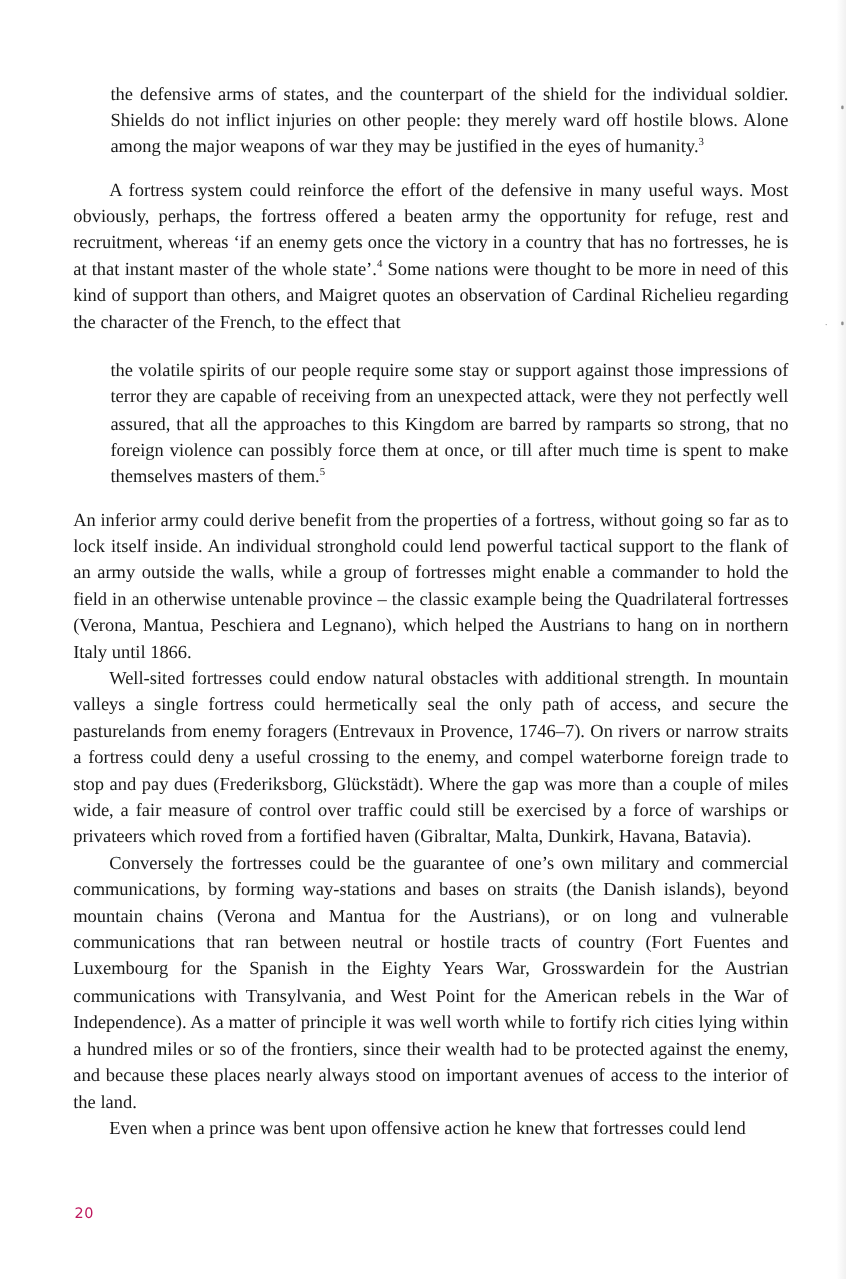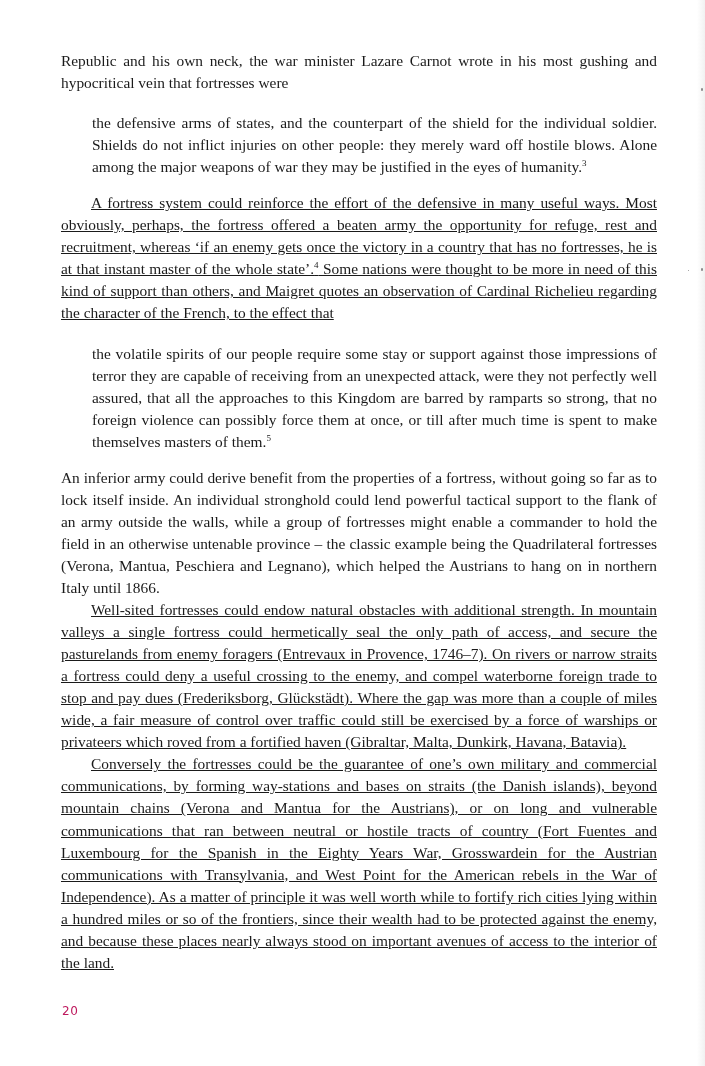--- a/index.html
+++ b/index.html
@@ -2,53 +2,53 @@
 <html><head>
 <meta charset="utf-8">
 <style>
   html, body { margin: 0; padding: 0; }
   body {
     width: 705px; height: 1066px; background: #ffffff; position: relative; overflow: hidden;
     font-family: "Liberation Serif", "DejaVu Serif", serif; color: #1a1a1a;
   }
   .page { position: absolute; left: 61px; top: 50px; width: 596px; }
   .para { margin: 0; font-size: 15.4px; line-height: 22.05px; text-align: justify; }
-  .para.indent { text-indent: 30px; text-decoration: underline; }
+  .para.indent { text-indent: 30px; }
   .quote { margin: 4px 0 0 31px; font-size: 15.4px; line-height: 22.05px; text-align: justify; }
   .gap { height: 14px; }
   sup { font-size: 9px; line-height: 0; vertical-align: super; }
   .page-number {
     position: absolute; left: 62px; top: 1004px; font-family: "DejaVu Sans", sans-serif;
     font-size: 12px; color: #be185d; letter-spacing: 0.5px;
   }
   .edge-shadow {
     position: absolute; right: 0; top: 0; width: 8px; height: 1066px;
     background: linear-gradient(to right, #ffffff, #f1f1f1);
   }
   .edge-mark { position: absolute; width: 2px; height: 3px; background: #8c8c8c; border-radius: 1px; }
 </style>
 </head>
 <body>
 
 <div class="page">
-  <p class="para">Republic and his own neck, the war minister Lazare Carnot wrote in his most gushing and hypocritical vein that fortresses were</p>
   <div class="gap"></div>
 
   <p class="quote"><span>the defensive arms of states, and the counterpart of the shield for the individual soldier. Shields do not inflict injuries on other people: they merely ward off hostile blows. Alone among the major weapons of war they may be justified in the eyes of humanity.</span><sup>3</sup></p>
   <div class="gap"></div>
 
   <p class="para indent"><span>A fortress system could reinforce the effort of the defensive in many useful ways. Most obviously, perhaps, the fortress offered a beaten army the opportunity for refuge, rest and recruitment, whereas ‘if an enemy gets once the victory in a country that has no fortresses, he is at that instant master of the whole state’.</span><sup>4</sup><span> Some nations were thought to be more in need of this kind of support than others, and Maigret quotes an observation of Cardinal Richelieu regarding the character of the French, to the effect that</span></p>
   <div class="gap"></div>
 
   <p class="quote"><span>the volatile spirits of our people require some stay or support against those impressions of terror they are capable of receiving from an unexpected attack, were they not perfectly well assured, that all the approaches to this Kingdom are barred by ramparts so strong, that no foreign violence can possibly force them at once, or till after much time is spent to make themselves masters of them.</span><sup>5</sup></p>
   <div class="gap"></div>
 
   <p class="para">An inferior army could derive benefit from the properties of a fortress, without going so far as to lock itself inside. An individual stronghold could lend powerful tactical support to the flank of an army outside the walls, while a group of fortresses might enable a commander to hold the field in an otherwise untenable province – the classic example being the Quadrilateral fortresses (Verona, Mantua, Peschiera and Legnano), which helped the Austrians to hang on in northern Italy until 1866.</p>
   <p class="para indent">Well-sited fortresses could endow natural obstacles with additional strength. In mountain valleys a single fortress could hermetically seal the only path of access, and secure the pasturelands from enemy foragers (Entrevaux in Provence, 1746–7). On rivers or narrow straits a fortress could deny a useful crossing to the enemy, and compel waterborne foreign trade to stop and pay dues (Frederiksborg, Glückstädt). Where the gap was more than a couple of miles wide, a fair measure of control over traffic could still be exercised by a force of warships or privateers which roved from a fortified haven (Gibraltar, Malta, Dunkirk, Havana, Batavia).</p>
   <p class="para indent">Conversely the fortresses could be the guarantee of one’s own military and commercial communications, by forming way-stations and bases on straits (the Danish islands), beyond mountain chains (Verona and Mantua for the Austrians), or on long and vulnerable communications that ran between neutral or hostile tracts of country (Fort Fuentes and Luxembourg for the Spanish in the Eighty Years War, Grosswardein for the Austrian communications with Transylvania, and West Point for the American rebels in the War of Independence). As a matter of principle it was well worth while to fortify rich cities lying within a hundred miles or so of the frontiers, since their wealth had to be protected against the enemy, and because these places nearly always stood on important avenues of access to the interior of the land.</p>
+  <p class="para indent">Even when a prince was bent upon offensive action he knew that fortresses could lend</p>
 </div>
 
 <div class="page-number">20</div>
 
 <div class="edge-shadow"></div>
 <div class="edge-mark" style="right:2px; top:88px;"></div>
 <div class="edge-mark" style="right:2px; top:268px;"></div>
 <div class="edge-mark" style="right:16px; top:270px; width:1px; height:1px;"></div>
 
 </body></html>

